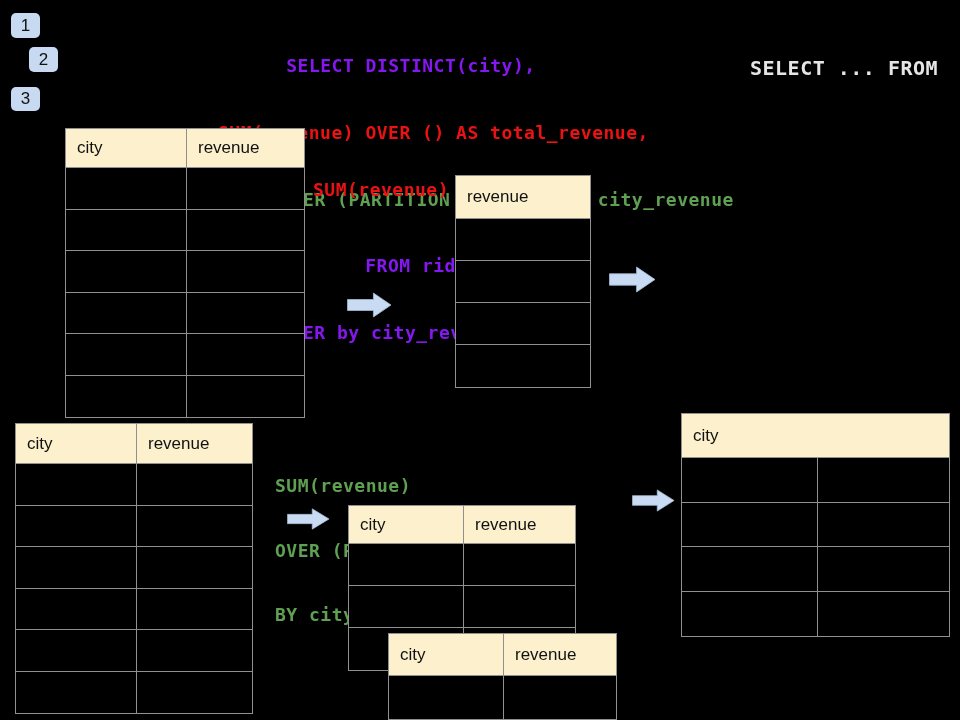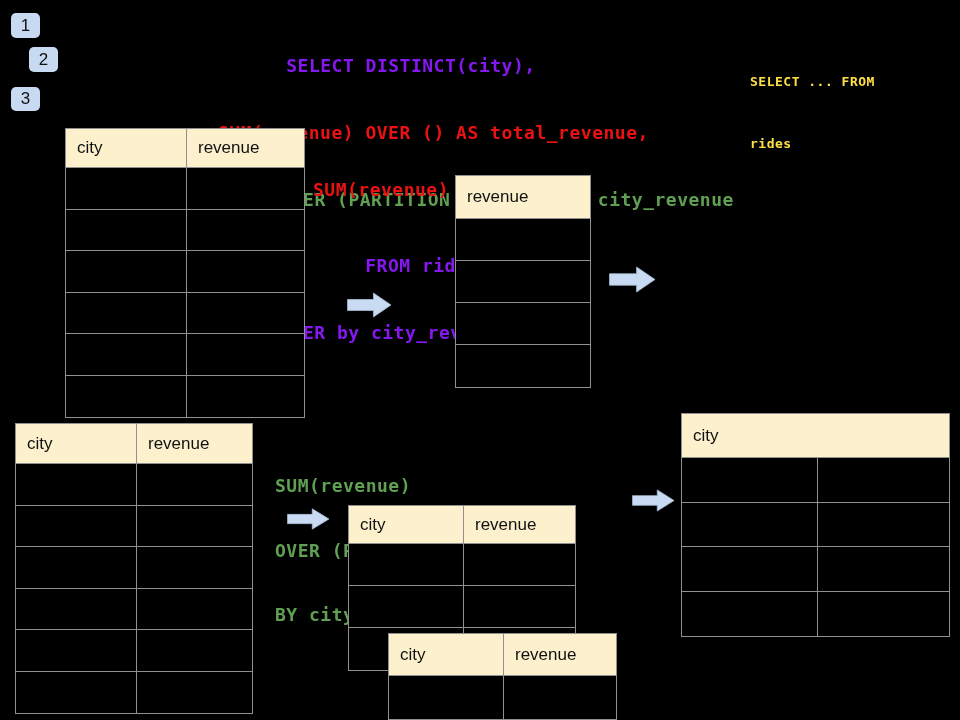--- a/index.html
+++ b/index.html
@@ -10,21 +10,21 @@
   .mono{font-family:"DejaVu Sans Mono", monospace;font-weight:bold;letter-spacing:0.5px;
         white-space:pre;}
   .sql{position:absolute;left:88px;top:11px;font-size:18px;line-height:22.2px;text-align:center;}
   .ln{min-height:22.2px;}
   .ind1{padding-left:45px;}
   .ind2{padding-left:22px;}
   .purple{color:#8517f0;}
   .red{color:#ea1212;}
   .green{color:#5fa053;}
 
-  .note{position:absolute;left:750px;top:31px;font-size:13px;line-height:20.5px;color:#fde047;}
+  .note{position:absolute;left:750px;top:17px;font-size:20px;line-height:20.5px;color:#e5e5e5;}
 
   .label-red{position:absolute;left:313px;top:135px;font-size:18px;line-height:22px;color:#ea1212;}
   .label-green{position:absolute;left:275px;top:432px;font-size:18px;line-height:21.5px;color:#5fa053;}
 
   
   .badge{position:absolute;background:#c7daf2;border-radius:5px;color:#111;
          display:flex;align-items:center;justify-content:center;
          font-size:17px;font-family:"Liberation Sans", sans-serif;}
   .b1{left:11px;top:13px;width:29px;height:25px;}
   .b2{left:29px;top:47px;width:29px;height:25px;}
@@ -56,21 +56,20 @@
   <div class="sql mono">
     <div class="ln purple">SELECT DISTINCT(city),</div>
     <div class="ln red ind1">SUM(revenue) OVER () AS total_revenue,</div>
     <div class="ln green ind1">SUM(revenue) OVER (PARTITION BY city) as city_revenue</div>
     <div class="ln purple ind2">FROM rides</div>
     <div class="ln purple ind2">ORDER by city_revenue DESC;</div>
   </div>
 
   <div class="note mono">
     <div>SELECT ... FROM</div>
-    <div>rides</div>
   </div>
 
   <div class="label-red mono">
     <div>SUM(revenue)</div>
   </div>
 
   <div class="label-green mono">
     <div>SUM(revenue)</div>
     <div>OVER (PARTITION</div>
     <div>BY city)</div>

